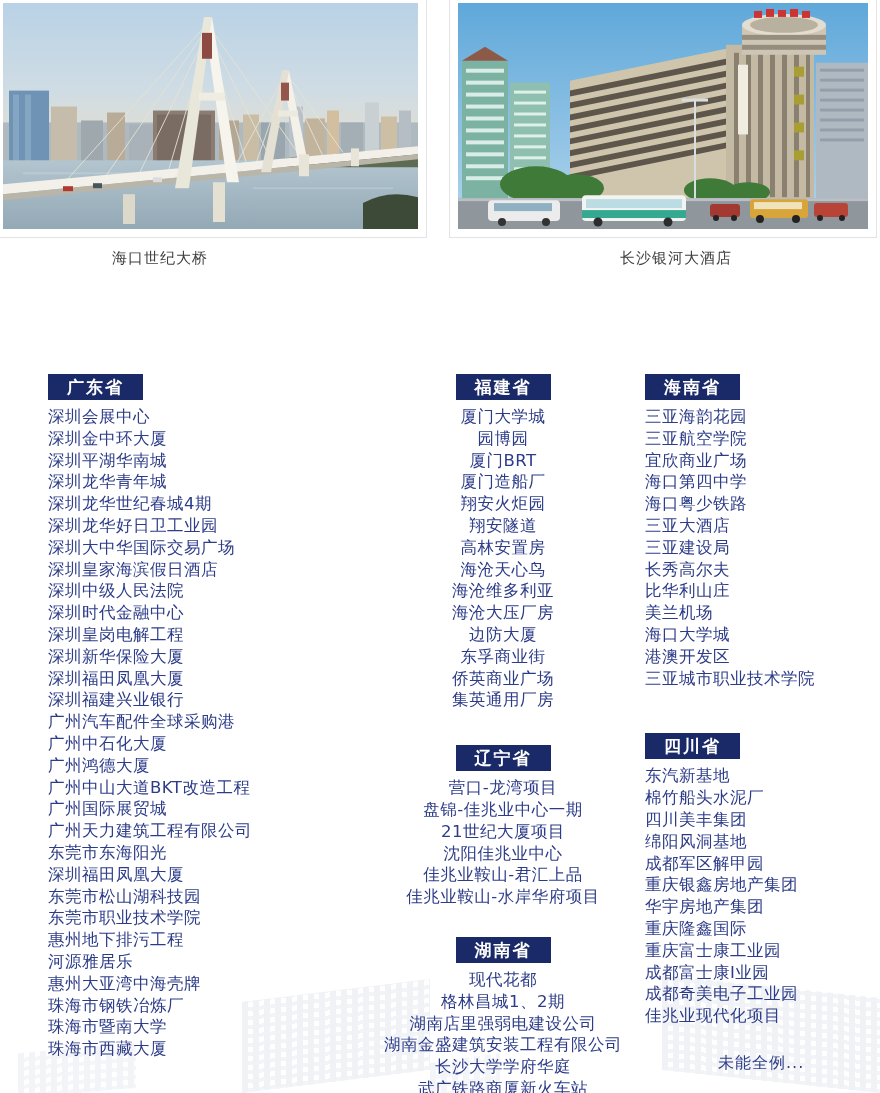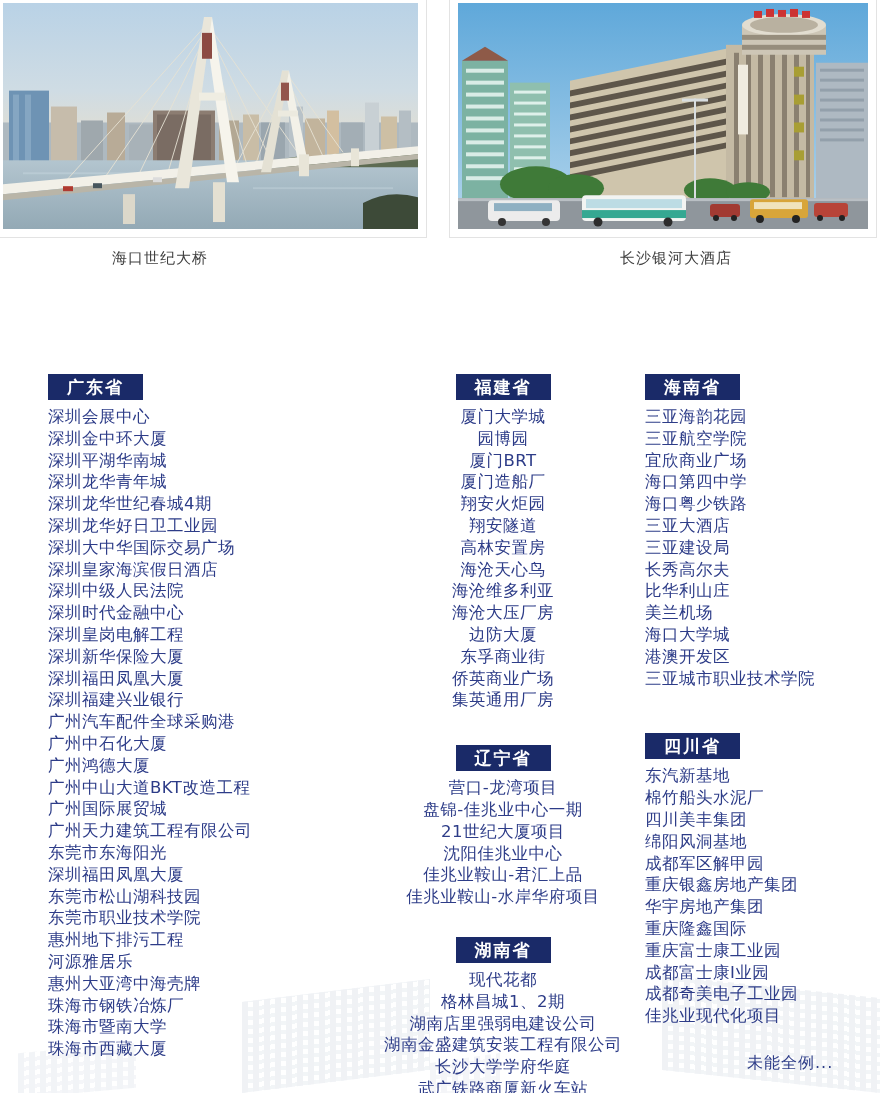--- a/index.html
+++ b/index.html
@@ -40,21 +40,21 @@
     white-space:nowrap; letter-spacing:0.5px;
   }
   .section { display:block; }
   .column-1 .sec-1 { margin-top:34px; }
   .column-1 .sec-2 { margin-top:29px; }
   .column-2 .sec-1 { margin-top:44px; }
 
   
   .footer-note {
     position:absolute; left:718px; top:1053px; z-index:2;
-    font-size:16px; color:#2d3c88; letter-spacing:1px;margin-left:29px;
+    font-size:16px; color:#2d3c88; letter-spacing:1px;
   }
 
   
   .wm {
     position:absolute; z-index:1; opacity:.55;
     background:
       repeating-linear-gradient(90deg, #e4e8ee 0 6px, rgba(0,0,0,0) 6px 11px),
       repeating-linear-gradient(0deg,  #e9edf2 0 4px, rgba(0,0,0,0) 4px 9px);
   }
   .wm1 { left:242px; top:1002px; width:188px; height:91px; transform:skewY(-7deg); transform-origin:left bottom; }

